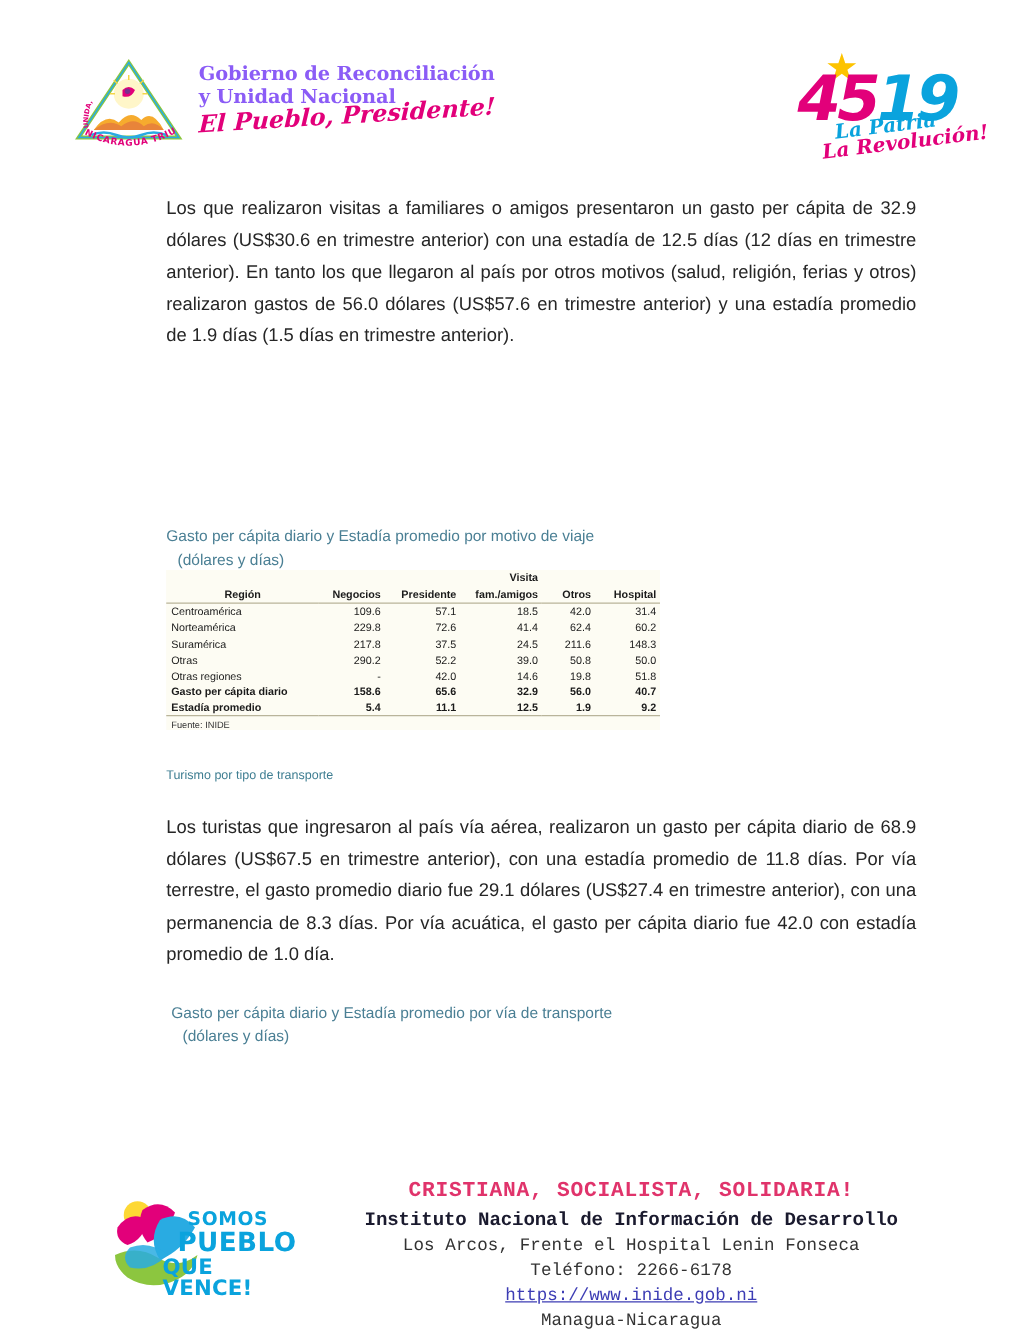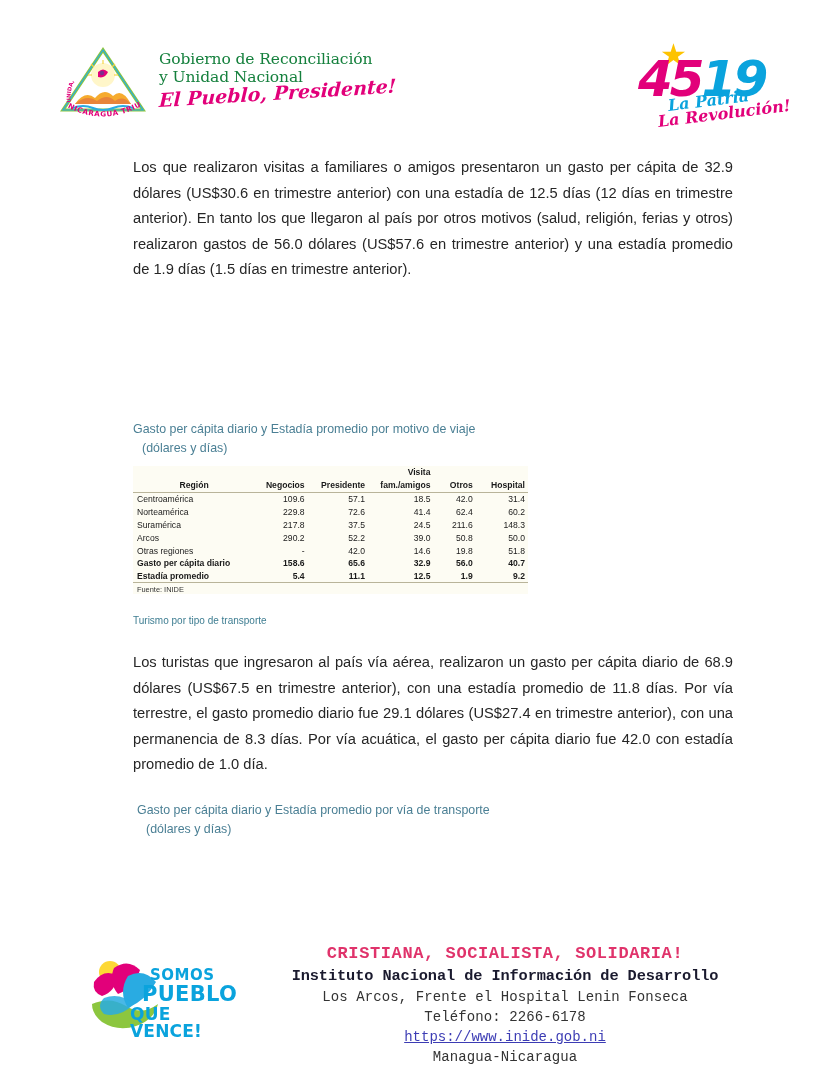--- a/index.html
+++ b/index.html
@@ -43,23 +43,23 @@
     position: relative;
     width: 92px;
     height: 82px;
   }
   .gov-text {
     margin-left: 10px;
     margin-top: 8px;
   }
   .gov-line1, .gov-line2 {
     font-family: "DejaVu Serif", serif;
-    font-weight: normal;
+    font-weight: bold;
     font-size: 15.5px;
-    color: #15803d;
+    color: #8b5cf6;
     line-height: 1.18;
     letter-spacing: -0.1px;
     white-space: nowrap;
   }
   .gov-script {
     margin-top: 2px;
     font-family: "DejaVu Serif", serif;
     font-style: italic;
     font-weight: bold;
     font-size: 19px;
@@ -150,21 +150,21 @@
     color: #4a7f94;
     line-height: 19px;
     font-family: "Liberation Sans", sans-serif;
   }
   .caption .ln2 { padding-left: 9px; display: block; }
 
   
   .tbl-wrap {
     position: absolute;
     left: 133px;
-    top: 466px;
+    top: 456px;
     width: 395px;
     background: #fdfcf3;
   }
   table.dt {
     border-collapse: collapse;
     width: 395px;
     font-family: "Liberation Sans", sans-serif;
     font-size: 8.6px;
     color: #1a1a1a;
     background: #fdfcf3;
@@ -372,21 +372,21 @@
         </tr>
         <tr>
           <td class="lbl">Suramérica</td>
           <td>217.8</td>
           <td>37.5</td>
           <td>24.5</td>
           <td>211.6</td>
           <td>148.3</td>
         </tr>
         <tr>
-          <td class="lbl">Arcos</td>
+          <td class="lbl">Otras</td>
           <td>290.2</td>
           <td>52.2</td>
           <td>39.0</td>
           <td>50.8</td>
           <td>50.0</td>
         </tr>
         <tr>
           <td class="lbl">Otras regiones</td>
           <td>-</td>
           <td>42.0</td>

